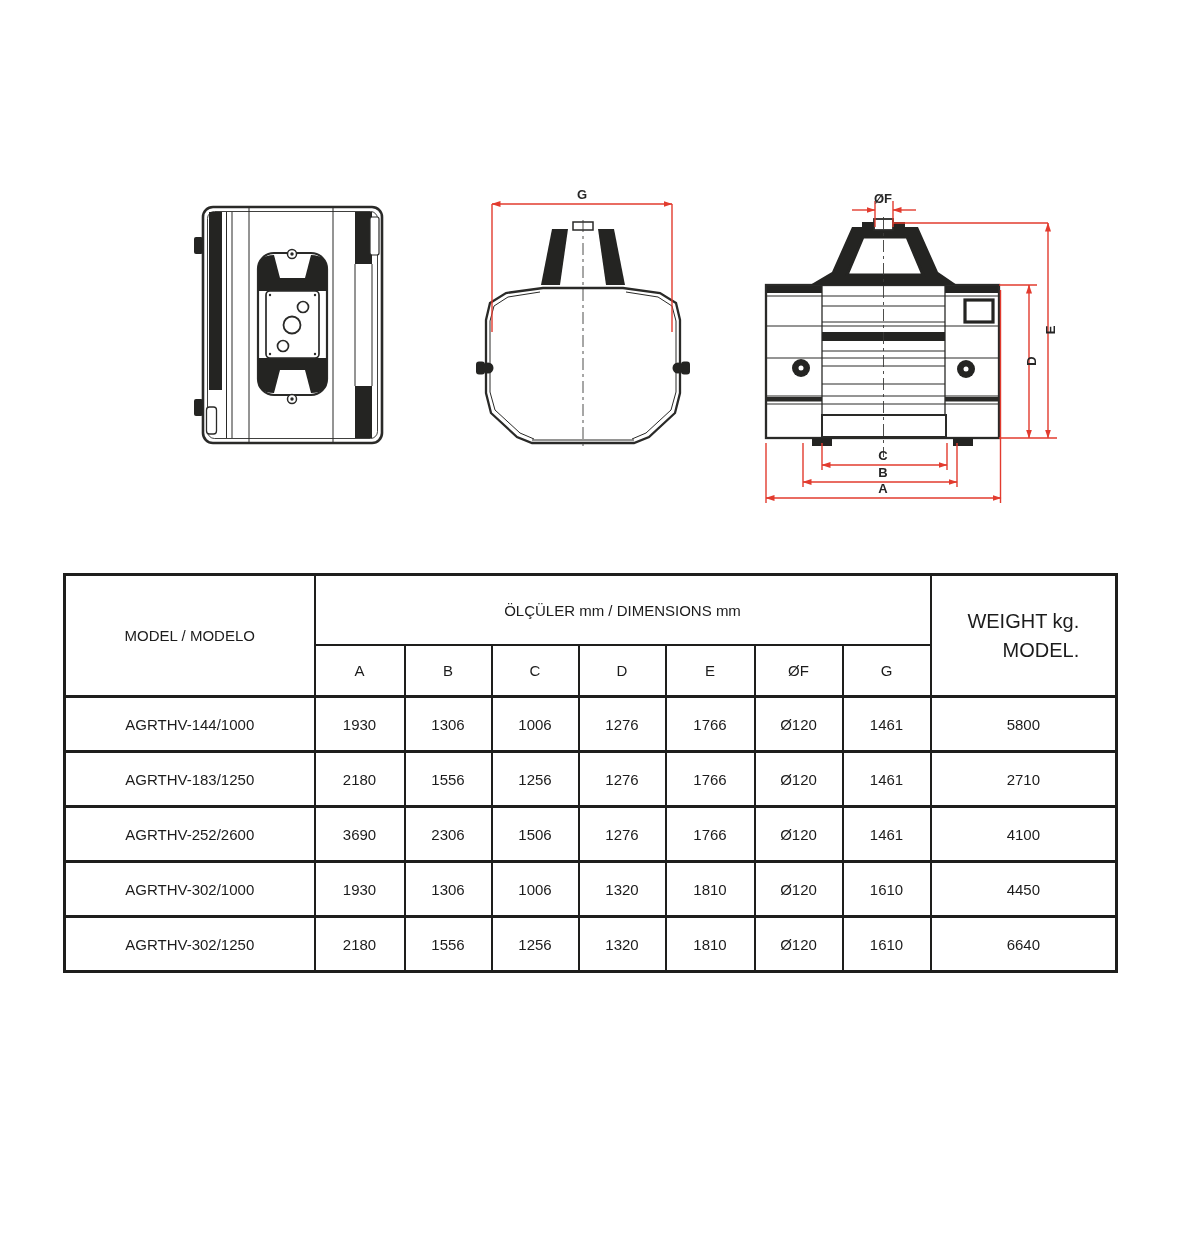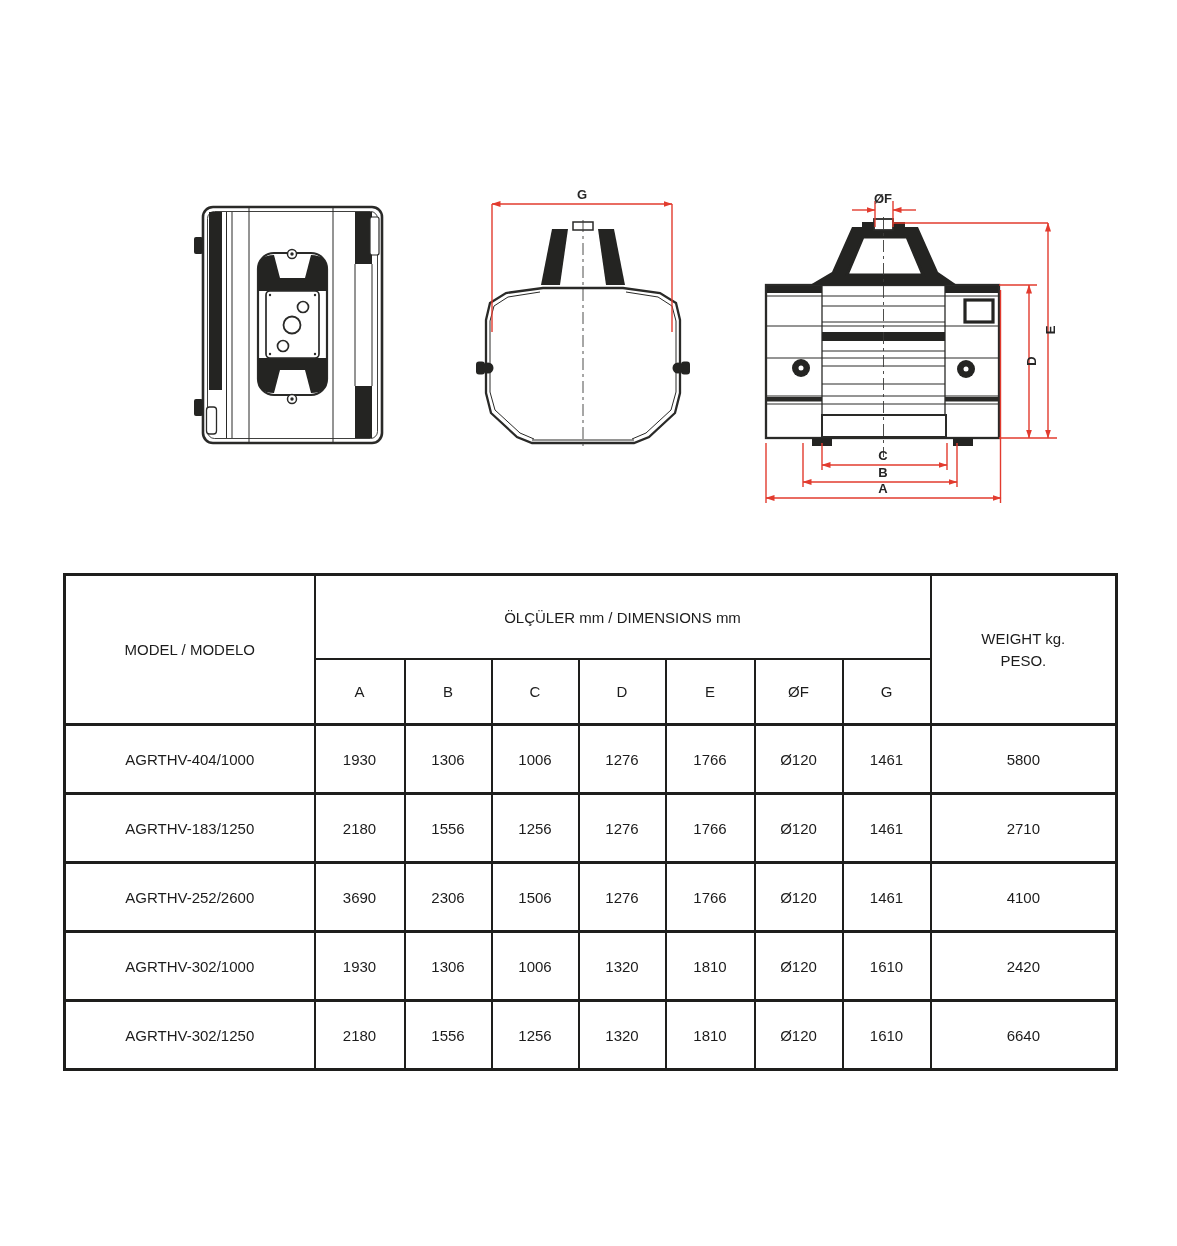--- a/index.html
+++ b/index.html
@@ -11,27 +11,27 @@
   #top-view{left:170px;top:190px;}
   #front-view{left:460px;top:185px;}
   #side-view{left:745px;top:175px;}
   .dim-label{font-family:"Liberation Sans",sans-serif;font-size:13px;font-weight:700;fill:#262626;}
 
   
   #spec-table-wrap{position:absolute;left:63px;top:573px;}
   table.spec{border-collapse:collapse;table-layout:fixed;width:1052px;
              border:3px solid #1e1e1c;font-size:15px;color:#1c1c1c;}
   table.spec th, table.spec td{border:2px solid #1e1e1c;text-align:center;
-             vertical-align:middle;padding:15px;font-weight:400;}
+             vertical-align:middle;padding:8px;font-weight:400;}
   tr.hdr1 th{height:52px;font-size:15px;}
   tr.hdr2 th{height:33px;font-size:15px;}
   tr.datarow td{height:36px;border-top-width:3px;}
   th.model-h{font-size:16px;}
   th.weight-h{vertical-align:middle;}
-  th.weight-h .wblock{display:inline-block;text-align:center;line-height:1.45;font-size:15px;}
+  th.weight-h .wblock{display:inline-block;text-align:right;line-height:1.45;font-size:20px;}
 </style>
 </head>
 <body>
 
 <div id="page">
 
   <svg id="top-view" class="drawing" width="230" height="270" viewBox="0 0 230 270">
     <g stroke="#2a2a28" fill="none">
       <rect x="33" y="17" width="179" height="236" rx="10" stroke-width="2.6"></rect>
       <rect x="37.5" y="21.5" width="170" height="227" rx="7" stroke-width="0.9"></rect>
@@ -185,34 +185,34 @@
           <col style="width:88px">
           <col style="width:88px">
         <col style="width:186px">
       </colgroup>
       <tbody>
           <tr class="hdr1">
         <th class="model-h" rowspan="2">MODEL / MODELO</th>
         <th colspan="7">ÖLÇÜLER mm / DIMENSIONS mm</th>
         <th class="weight-h" rowspan="2">
           <span class="wblock"><span>WEIGHT kg.</span><br>
-          <span>PESO.</span></span>
+          <span>MODEL.</span></span>
         </th>
       </tr>
       <tr class="hdr2">
         <th>A</th>
         <th>B</th>
         <th>C</th>
         <th>D</th>
         <th>E</th>
         <th>ØF</th>
         <th>G</th>
       </tr>
       <tr class="datarow">
-        <td>AGRTHV-404/1000</td>
+        <td>AGRTHV-144/1000</td>
         <td>1930</td>
         <td>1306</td>
         <td>1006</td>
         <td>1276</td>
         <td>1766</td>
         <td>Ø120</td>
         <td>1461</td>
         <td>5800</td>
       </tr>
       <tr class="datarow">
@@ -239,21 +239,21 @@
       </tr>
       <tr class="datarow">
         <td>AGRTHV-302/1000</td>
         <td>1930</td>
         <td>1306</td>
         <td>1006</td>
         <td>1320</td>
         <td>1810</td>
         <td>Ø120</td>
         <td>1610</td>
-        <td>2420</td>
+        <td>4450</td>
       </tr>
       <tr class="datarow">
         <td>AGRTHV-302/1250</td>
         <td>2180</td>
         <td>1556</td>
         <td>1256</td>
         <td>1320</td>
         <td>1810</td>
         <td>Ø120</td>
         <td>1610</td>

